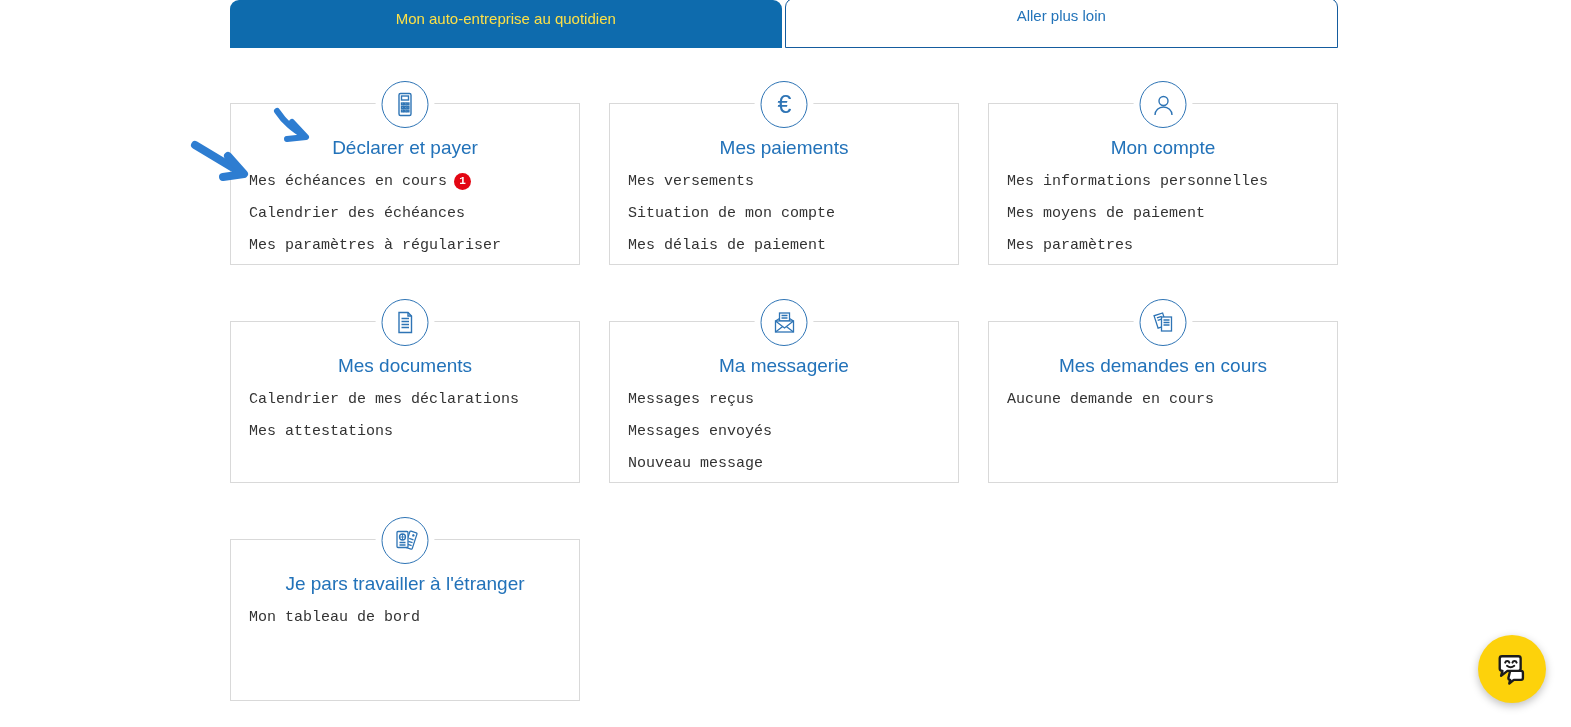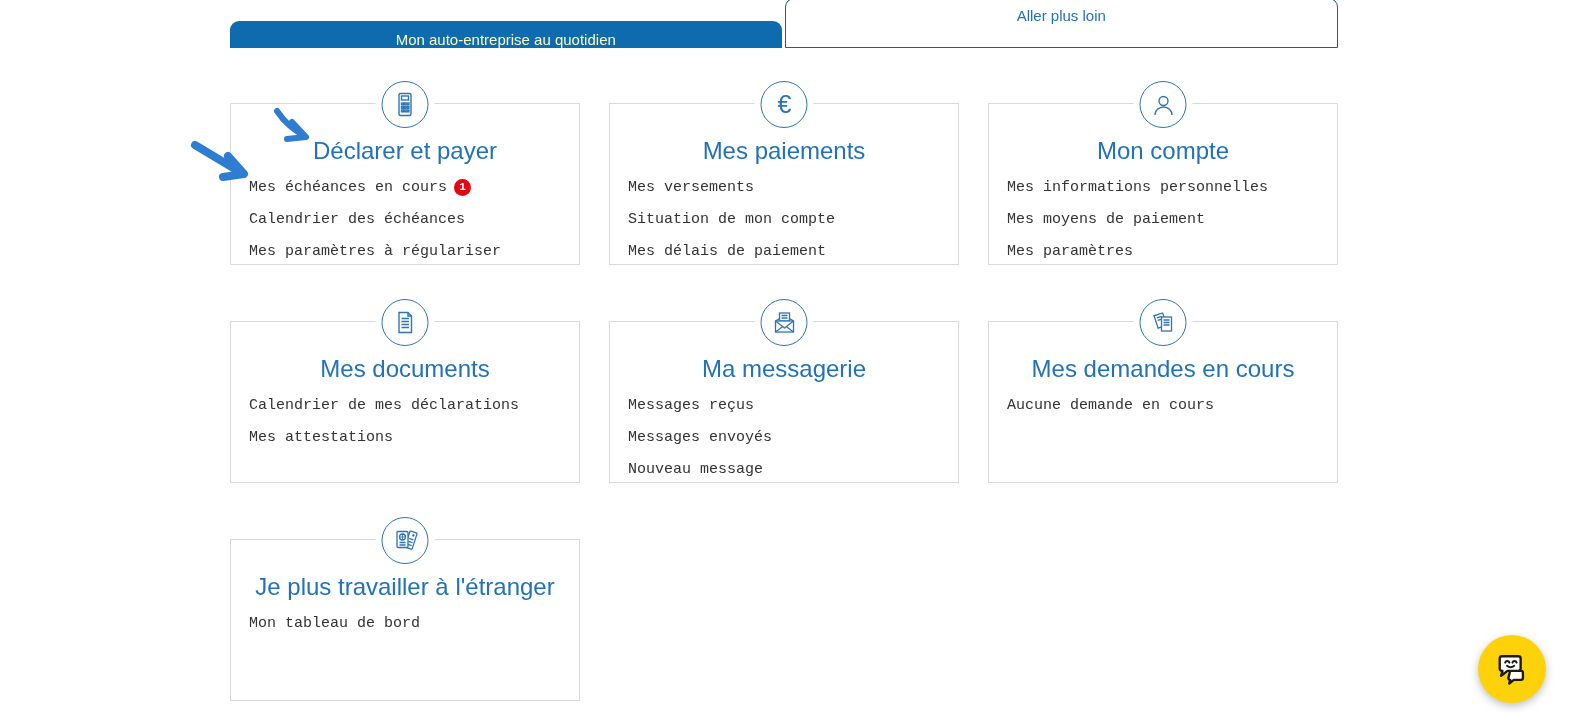--- a/index.html
+++ b/index.html
@@ -3,31 +3,31 @@
 <meta charset="utf-8">
 <style>
   * { margin:0; padding:0; box-sizing:border-box; }
   html,body { width:1571px; height:727px; background:#fff; font-family:"Liberation Sans", sans-serif; }
   .stage { position:relative; width:1571px; height:727px; overflow:hidden; background:#fff; }
 
   
   .content { position:absolute; left:230px; top:10px; width:1108px; }
   .tabs { display:flex; align-items:flex-end; gap:3px; height:38px; }
   .tab { flex:1; text-align:center; font-size:15px; cursor:pointer; }
-  .tab.active { background:#0e6bad; color:#fef9c3; height:27px; line-height:38px; border-radius:9px 9px 0 0; }
+  .tab.active { background:#0e6bad; color:#fde047; height:48px; line-height:38px; border-radius:9px 9px 0 0; }
   .tab.inactive { background:#fff; color:#2273b9; height:50px; line-height:33px; border:1px solid #155c9e; border-radius:9px 9px 0 0; }
 
   
   .cards { display:flex; flex-wrap:wrap; gap:56px 29px; margin-top:55px; }
   .card { position:relative; width:350px; height:162px; border:1px solid #d9d9d9; background:#fff; }
   .icon-circle { position:absolute; top:-23px; left:50%; transform:translateX(-50%);
                  width:47px; height:47px; border:1px solid #2e74b5; border-radius:50%;
                  background:#fff; box-shadow:0 0 0 6px #fff;
                  display:flex; align-items:center; justify-content:center; }
-  .card-title { padding-top:33px; text-align:center; color:#2272b9; font-size:24px; }
+  .card-title { padding-top:33px; text-align:center; color:#2272b9; font-size:19px; }
   .card-links { margin:13px 0 0 18px; }
   .card-link { font-size:15px; color:#333; margin-bottom:13px; line-height:19px; cursor:pointer;font-family:Liberation Mono, monospace; }
   .card-link.static { cursor:default; }
   .badge { display:inline-block; min-width:17px; height:17px; margin-left:7px;
            background:#e30613; color:#fff; border-radius:50%; font-size:11px; font-weight:bold;
            text-align:center; line-height:17px; vertical-align:1px; }
 
   
   .arrows { position:absolute; left:185px; top:103px; width:150px; height:90px; pointer-events:none; }
 
@@ -172,21 +172,21 @@
               <line x1="17" y1="15" x2="21.5" y2="15"></line>
               <line x1="17" y1="18" x2="21.5" y2="18"></line>
             </g>
             <rect x="5.5" y="4.5" width="11" height="16" rx="1" fill="#fff"></rect>
             <circle cx="11" cy="10" r="3"></circle>
             <path d="M8,10 h6 M11,7 v6" stroke-width="0.9"></path>
             <line x1="8" y1="15.5" x2="14" y2="15.5"></line>
             <line x1="8" y1="18" x2="14" y2="18"></line>
           </svg>
         </div>
-        <div class="card-title">Je plus travailler à l'étranger</div>
+        <div class="card-title">Je pars travailler à l'étranger</div>
         <div class="card-links">
           <div class="card-link">Mon tableau de bord</div>
         </div>
       </div>
 
     </div>
   </div>
 
   <svg class="arrows" viewBox="0 0 150 90" fill="none" stroke="#2e7dd1" stroke-linecap="round" stroke-linejoin="round">
     <path d="M92,8 C100,20 108,26 119,33" stroke-width="6"></path>

